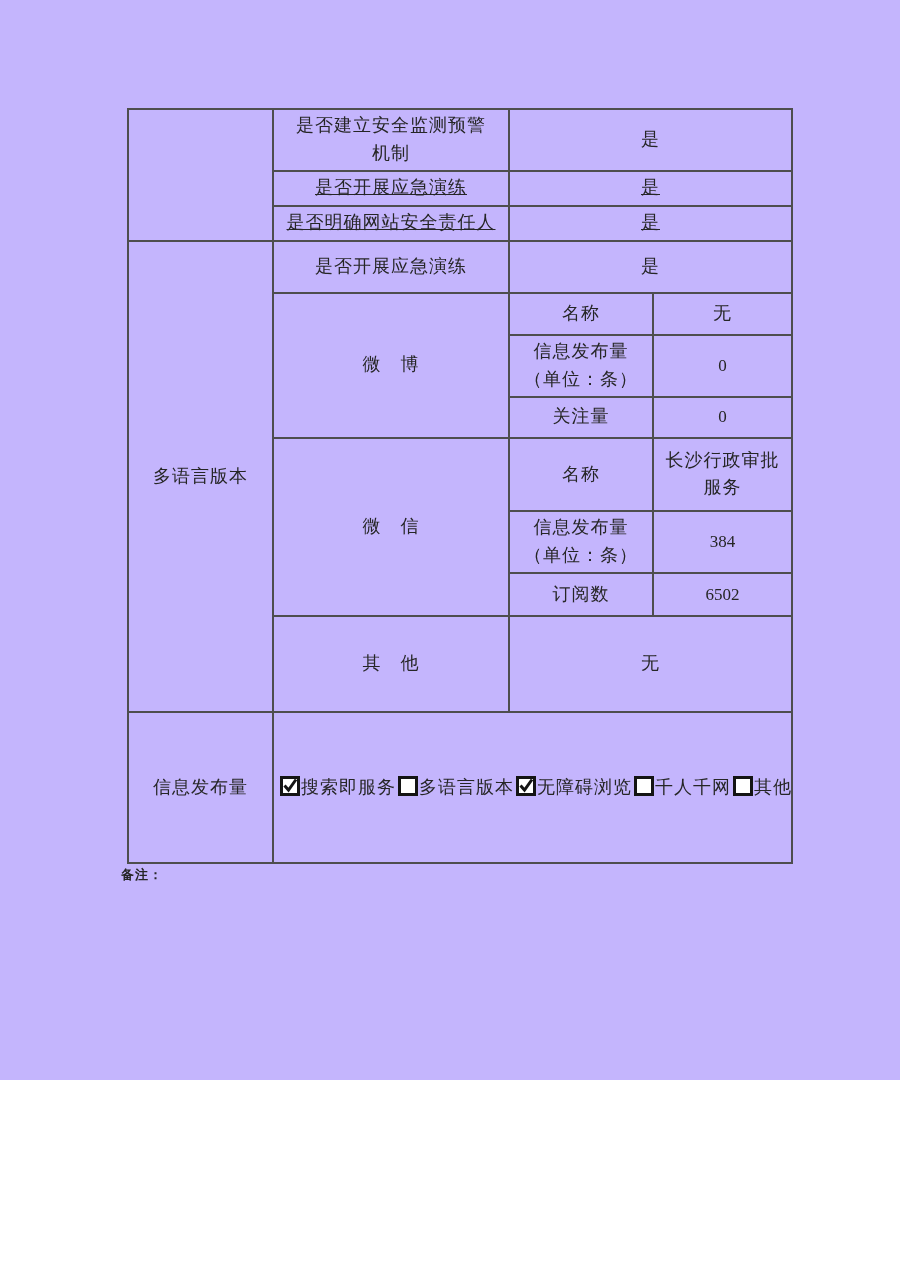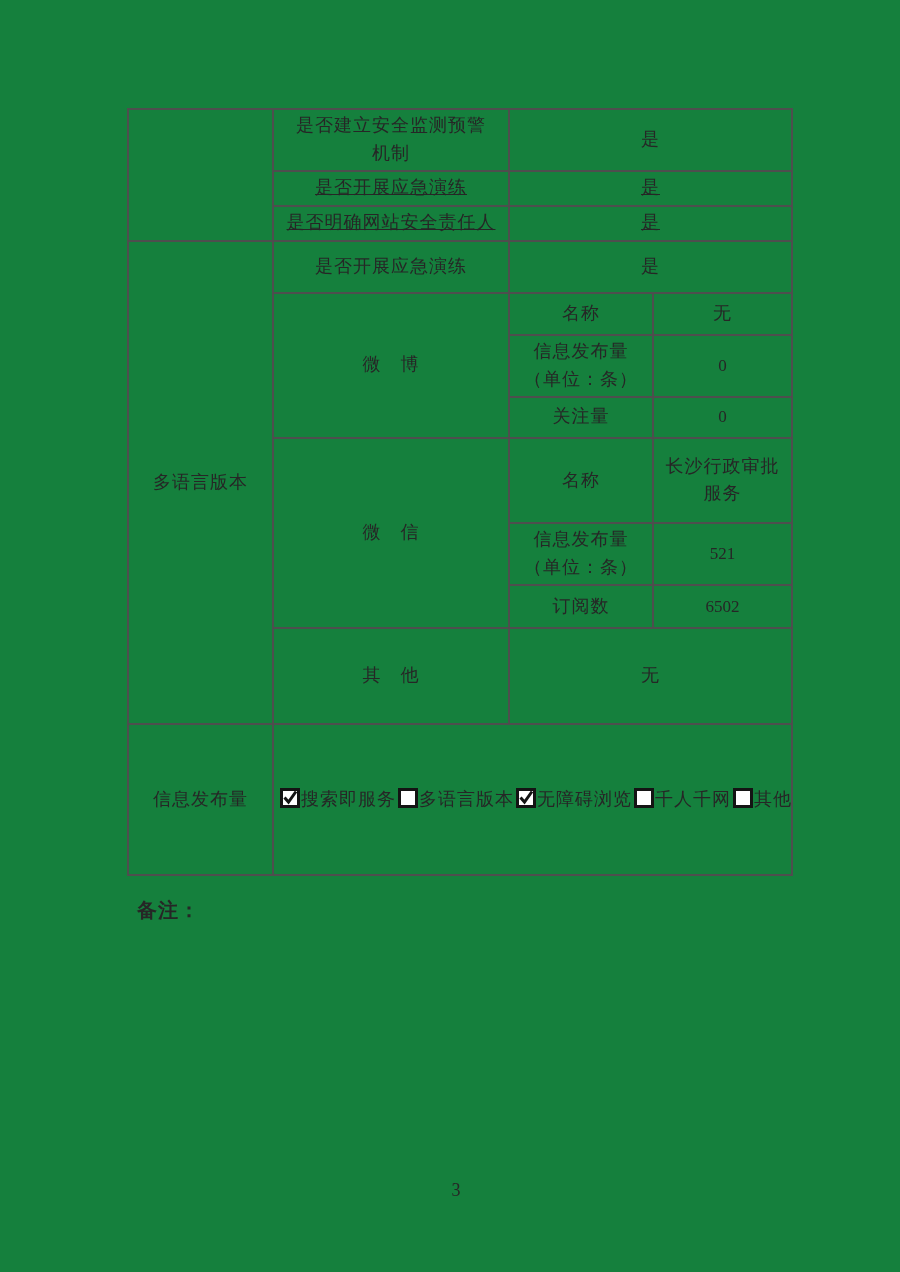--- a/index.html
+++ b/index.html
@@ -3,22 +3,22 @@
 <meta charset="utf-8">
 <style>
   html, body {
     margin: 0;
     padding: 0;
     background: #ffffff;
   }
   .page {
     position: relative;
     width: 900px;
-    height: 1272px;
-    background: #15803d;
+    height: 1080px;
+    background: #c4b5fd;
     font-family: "Liberation Serif", "DejaVu Serif", serif;
     color: #262626;
     overflow: hidden;
   }
   table.report {
     position: absolute;
     left: 127px;
     top: 108px;
     width: 664px;
     border-collapse: collapse;
@@ -45,21 +45,21 @@
   .r9  { height: 55px; }
   .r10 { height: 43px; }
   .r11 { height: 96px; }
   .r12 { height: 151px; }
   .wrap-narrow {
     max-width: 196px;
     margin: 0 auto;
   }
   .wrap-value {
     max-width: 118px;
-    margin: 12px auto;
+    margin: 6px auto;
   }
   .num {
     letter-spacing: 0;
     font-size: 17px;
   }
   .cb-row {
     white-space: nowrap;
     font-size: 18px;
     letter-spacing: 1px;
   }
@@ -76,26 +76,25 @@
   }
   .cb svg {
     position: absolute;
     left: -2px;
     top: -3px;
     width: 18px;
     height: 18px;
   }
   .notes {
     position: absolute;
-    left: 137px;
+    left: 121px;
     top: 866px;
-    font-size: 20px;
+    font-size: 13px;
     font-weight: bold;
     letter-spacing: 1px;
-    margin-top: 31px;
   }
   .page-number {
     position: absolute;
     left: 0;
     top: 1180px;
     width: 912px;
     text-align: center;
     font-size: 18px;
   }
 </style>
@@ -195,21 +194,21 @@
         <div class="wrap-value">长沙行政审批服务</div>
       </td>
     </tr>
 
     <tr class="r9">
       <td>
         <div>信息发布量</div>
         <div>（单位：条）</div>
       </td>
       <td>
-        <span class="num">521</span>
+        <span class="num">384</span>
       </td>
     </tr>
 
     <tr class="r10">
       <td>
         <span>订阅数</span>
       </td>
       <td>
         <span class="num">6502</span>
       </td>

